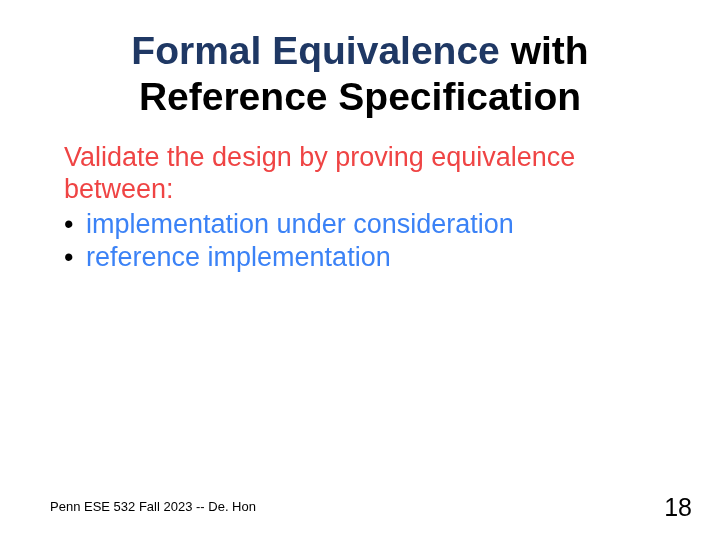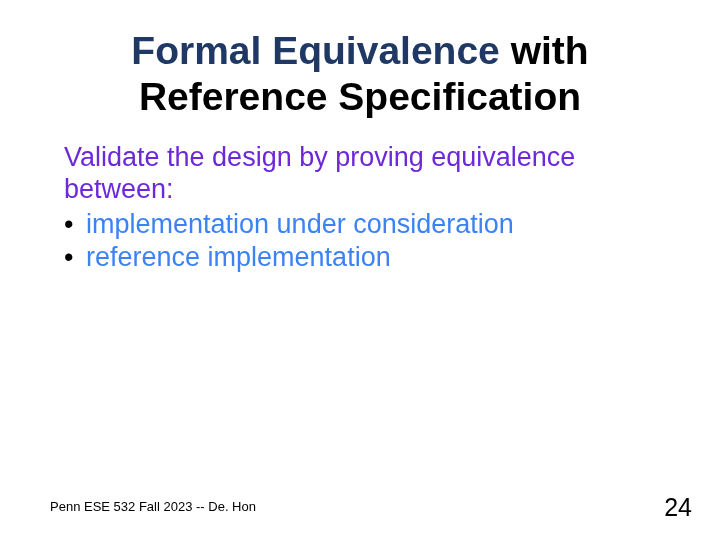--- a/index.html
+++ b/index.html
@@ -25,21 +25,21 @@
   }
   .title .part1 { color: #1f3864; }
   .title .part2 { color: #000; }
   .body {
     margin-left: 14px;
     margin-right: 10px;
   }
   .lead {
     font-size: 27px;
     line-height: 1.18;
-    color: #6d28d9;
+    color: #ef4444;
     font-weight: 400;
     margin-bottom: 2px;
   }
   .bullets {
     list-style: none;
     margin-top: 0;
   }
   .bullets li {
     font-size: 27px;
     line-height: 1.22;
@@ -80,14 +80,14 @@
 
   <div class="body">
     <p class="lead">Validate the design by proving equivalence between:</p>
     <ul class="bullets">
       <li>implementation under consideration</li>
       <li>reference implementation</li>
     </ul>
   </div>
 
   <div class="footer-left">Penn ESE 532 Fall 2023 -- De. Hon</div>
-  <div class="footer-right">24</div>
+  <div class="footer-right">18</div>
 </div>
 
 </body></html>

